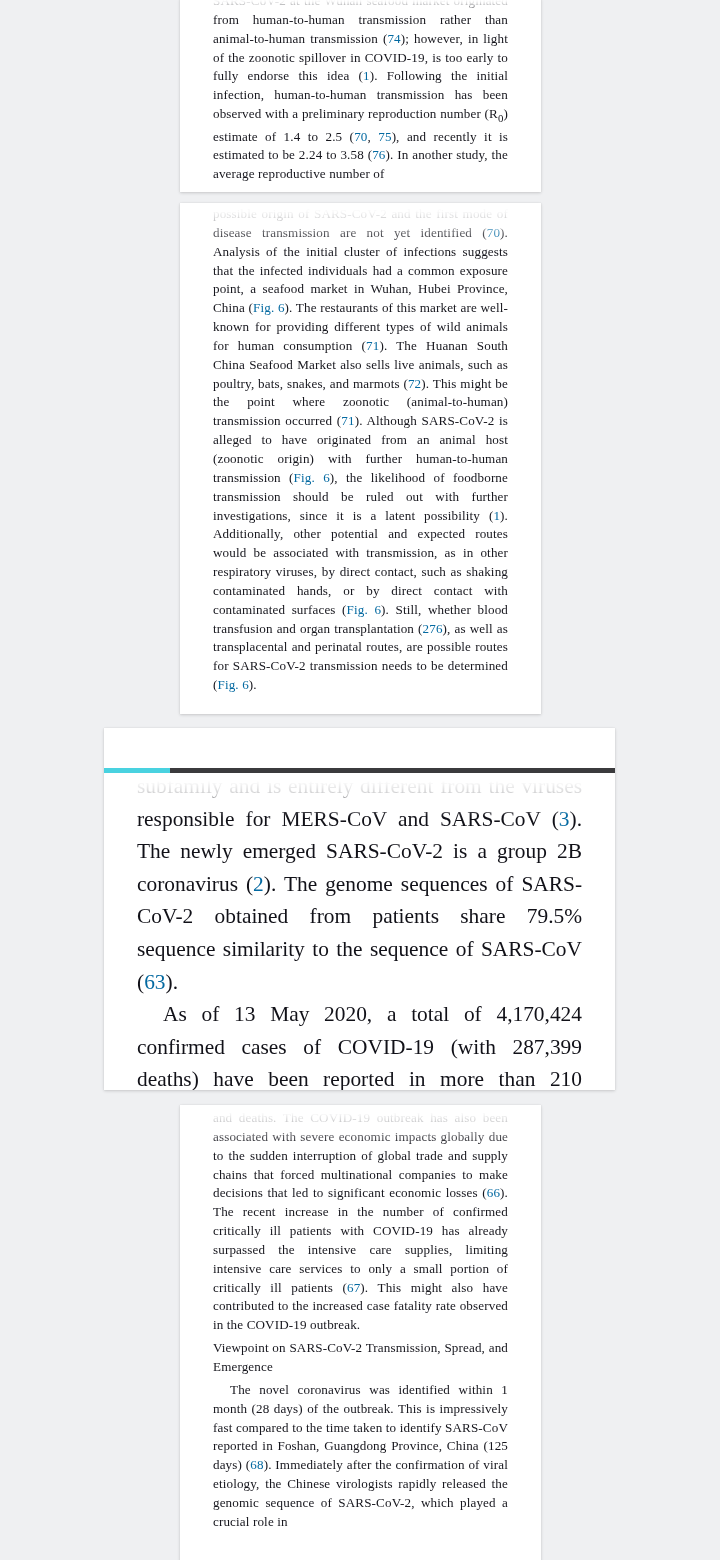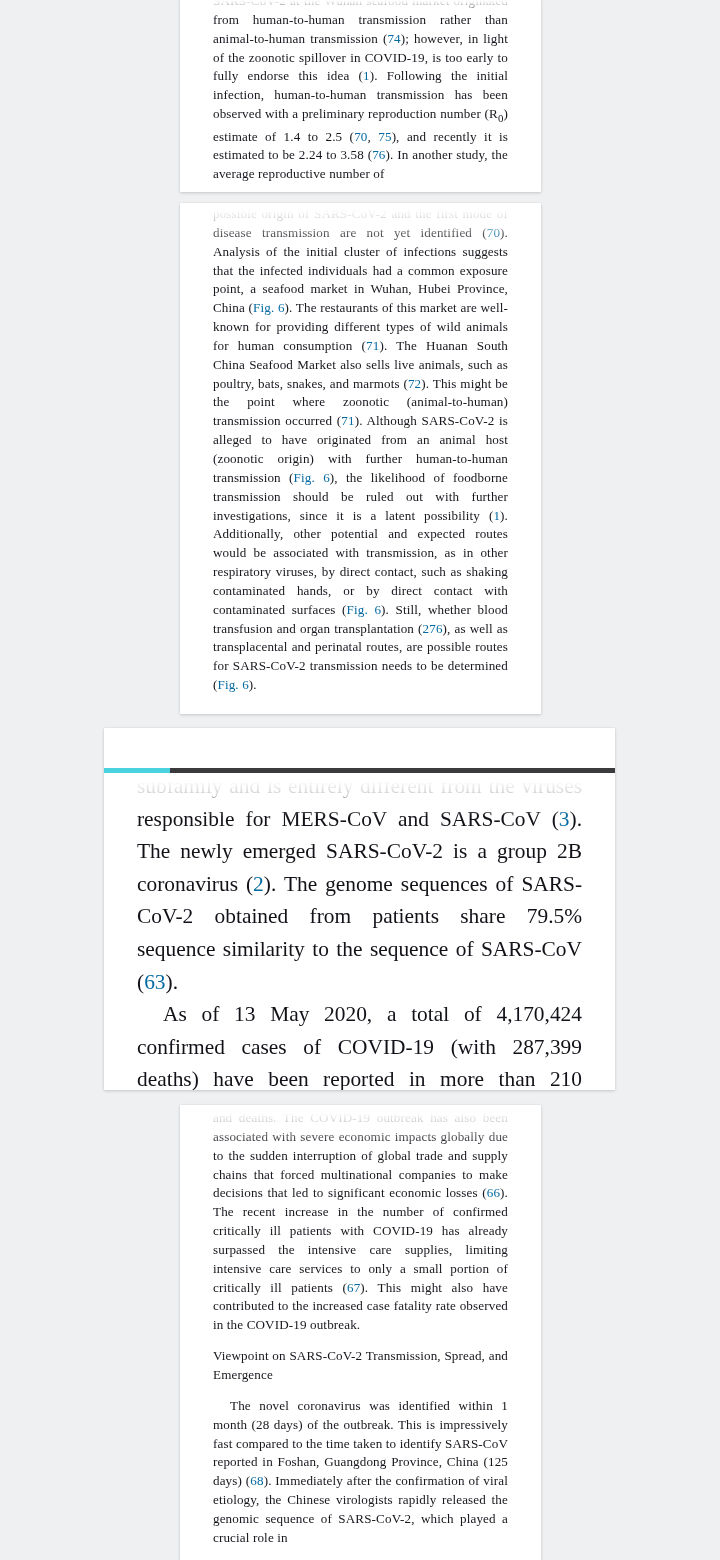--- a/index.html
+++ b/index.html
@@ -48,21 +48,21 @@
   }
   .col p {
     margin: 0;
     text-align: justify;
     text-justify: inter-word;
     color: #16161d;
     font-size: 13.1px;
     line-height: 18.85px;
     letter-spacing: 0.01em;
   }
-  .col p + p { margin-top: 12px; }
+  .col p + p { margin-top: 4px; }
   .indent { text-indent: 17px; }
 
   .ref {
     color: #0369a1;
   }
 
   .heading {
     font-size: 13.1px;
     line-height: 20.5px;
     color: #16161d;

